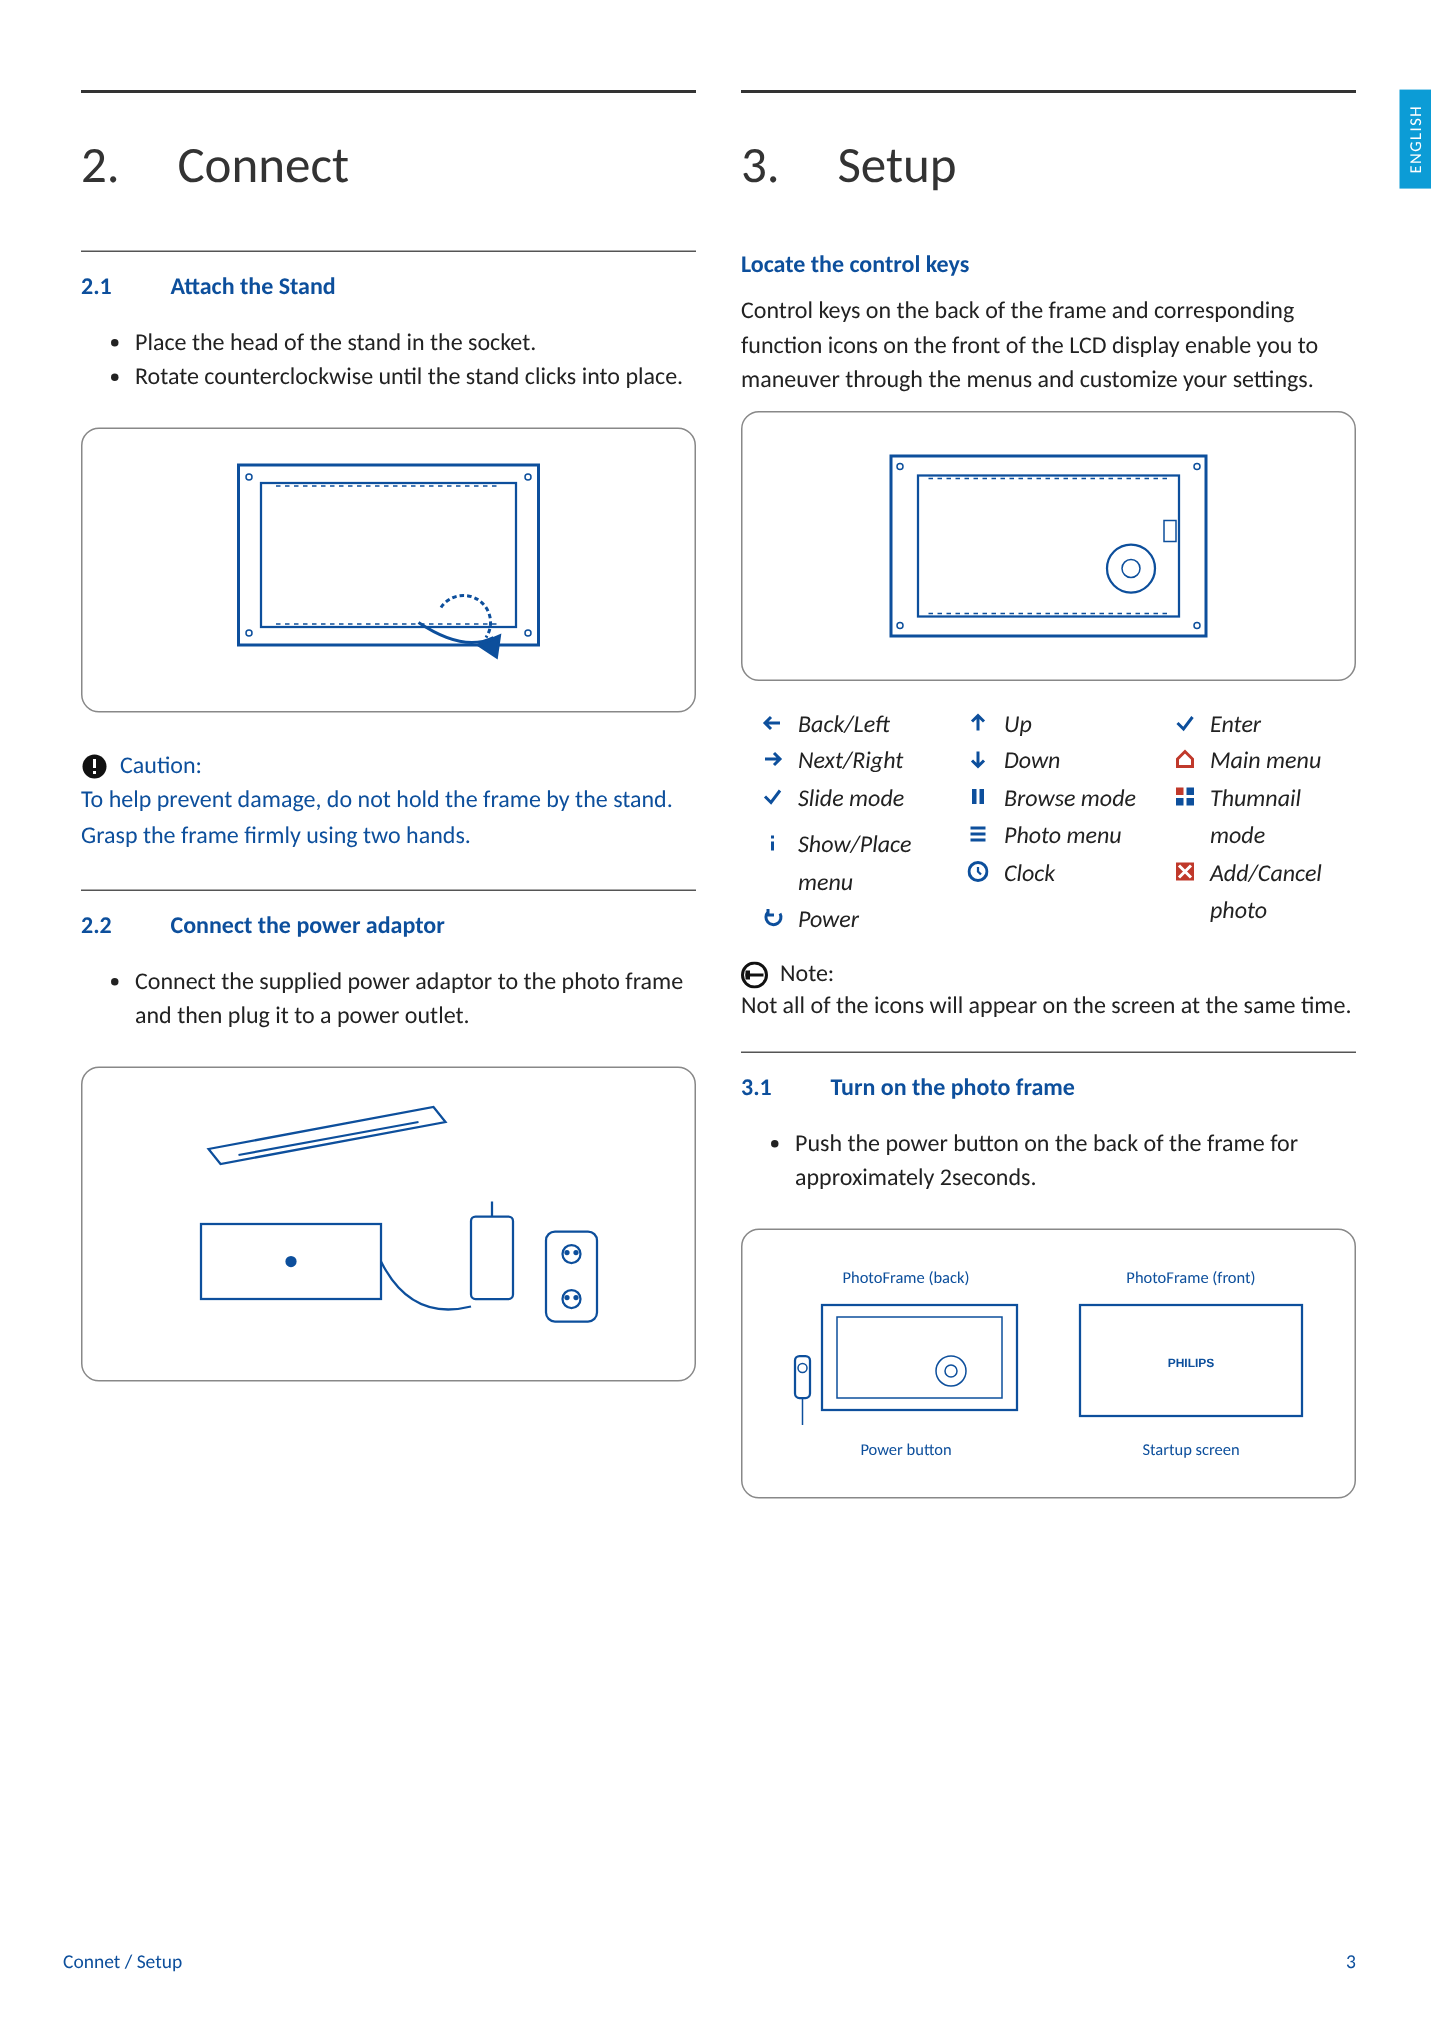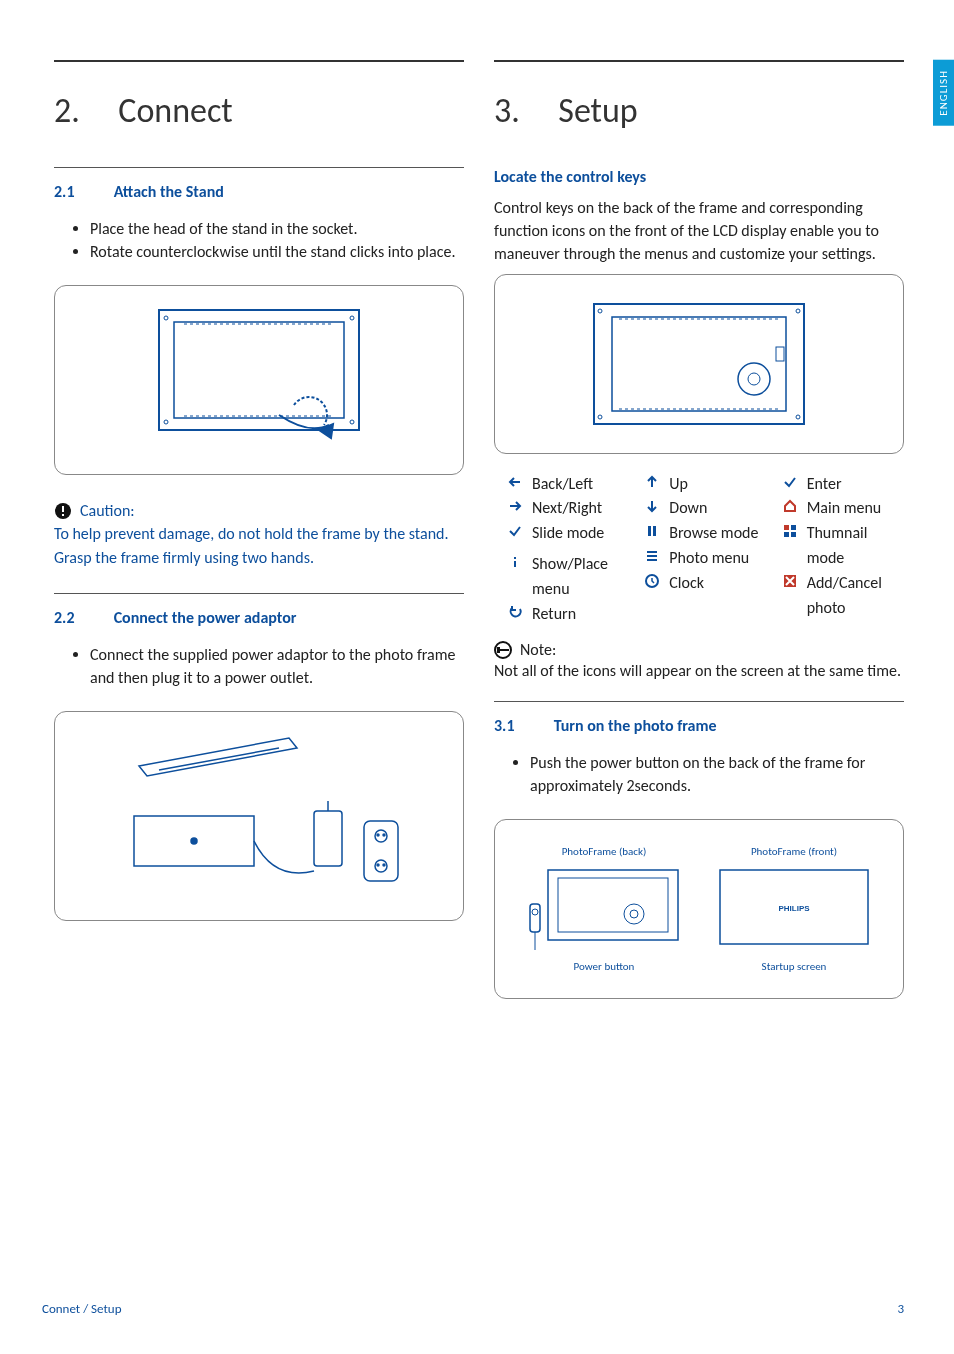--- a/index.html
+++ b/index.html
@@ -85,21 +85,21 @@
   .key-grid {
     display: grid;
     grid-template-columns: repeat(3, 1fr);
     gap: 0 14px;
     font-size: 16px;
     line-height: 1.55;
     padding: 4px 0 0 12px;
   }
   .key-item { display: flex; align-items: flex-start; gap: 8px; }
   .key-item .icn { flex: 0 0 18px; display:flex; justify-content:center; padding-top:3px;}
-  .key-item .lbl { flex:1; }
+  .key-item .lbl { flex:1;font-style:italic; }
   .fig-row { display:flex; gap:20px; justify-content:center; width:100%; }
   .fig-col { flex:1; display:flex; flex-direction:column; align-items:center; gap:6px;}
   .fig-title { font-size: 11px; color:#0d4f9c; text-align:center;}
   .fig-label { font-size: 11px; color:#0d4f9c; text-align:center;}
   svg { display:block; }
 </style>
 </head>
 <body>
 
 <div class="lang-tab">ENGLISH</div>
@@ -249,21 +249,21 @@
               </svg>
             </span>
           <span class="lbl">Show/Place menu</span>
         </div>
         <div class="key-item">
           <span class="icn">
               <svg width="14" height="14">
                 <path d="M12 4 a5 5 0 1 1 -8 -1 M4 1 v4 h4" stroke="#0d4f9c" stroke-width="2" fill="none"></path>
               </svg>
             </span>
-          <span class="lbl">Return</span>
+          <span class="lbl">Power</span>
         </div>
       </div>
 
       <div>
         <div class="key-item">
           <span class="icn">
               <svg width="14" height="14">
                 <path d="M7 12 V3 M3 6 L7 2 L11 6" stroke="#0d4f9c" stroke-width="2" fill="none"></path>
               </svg>
             </span>

